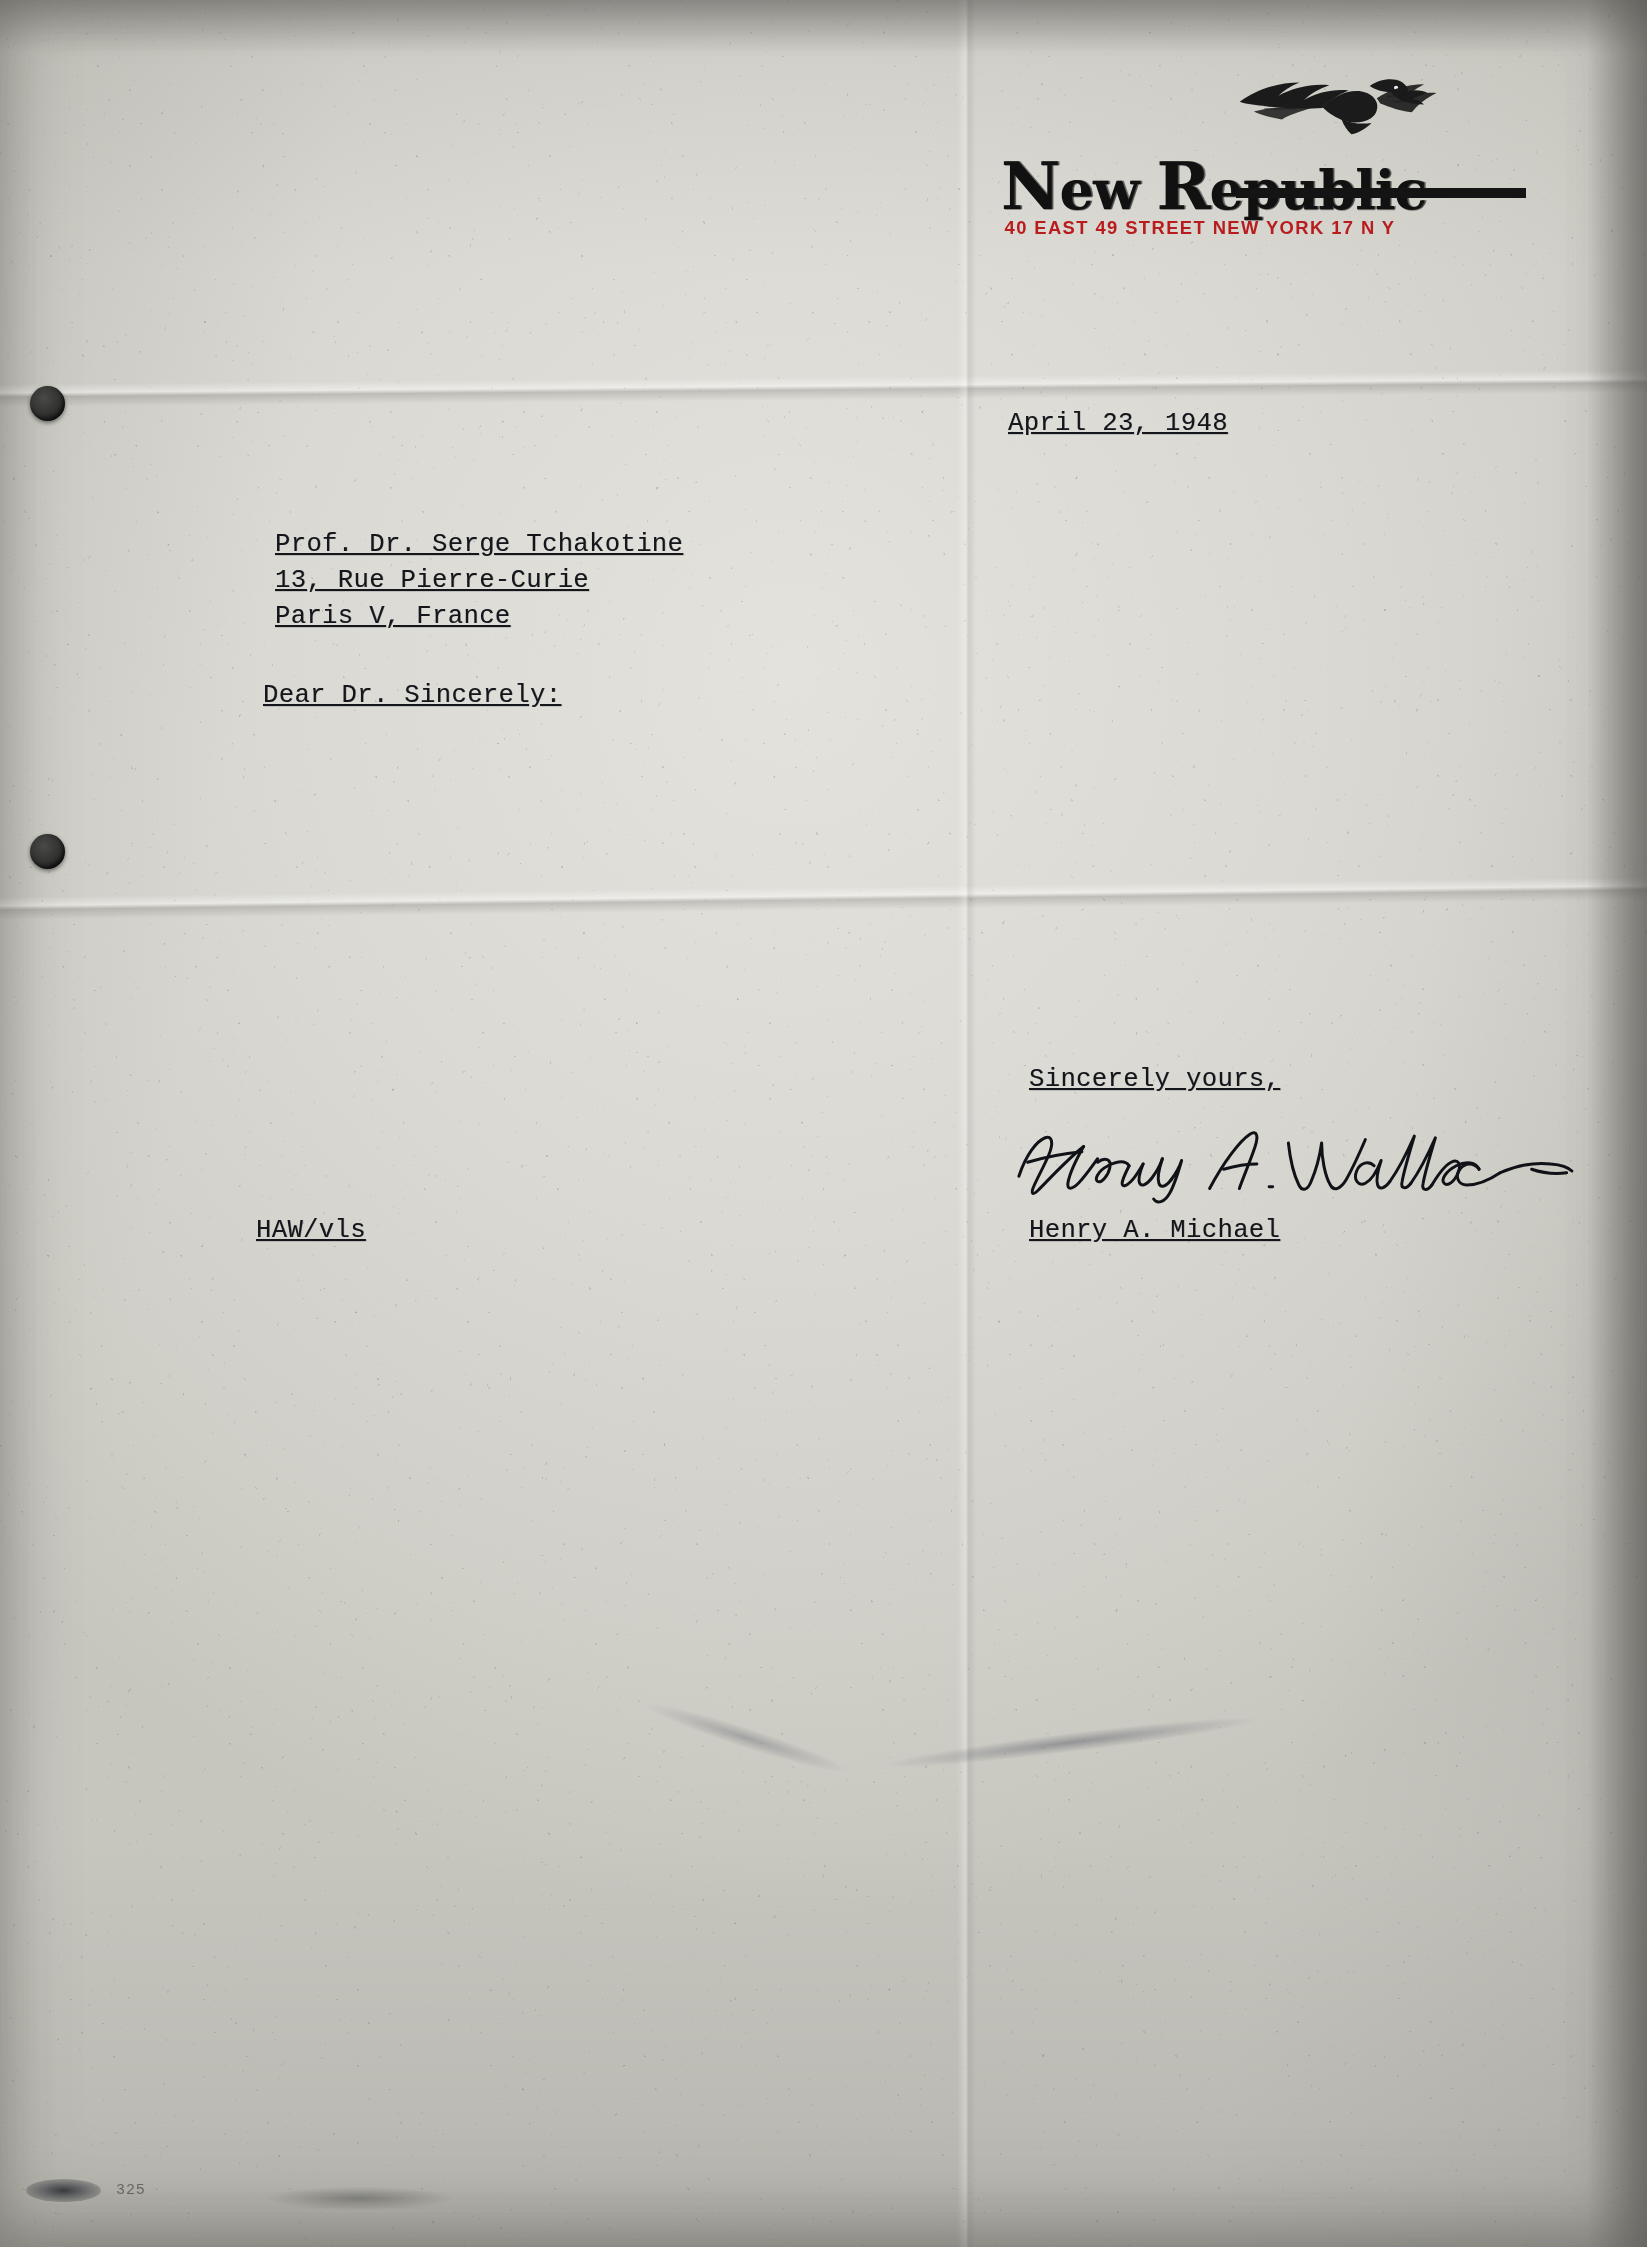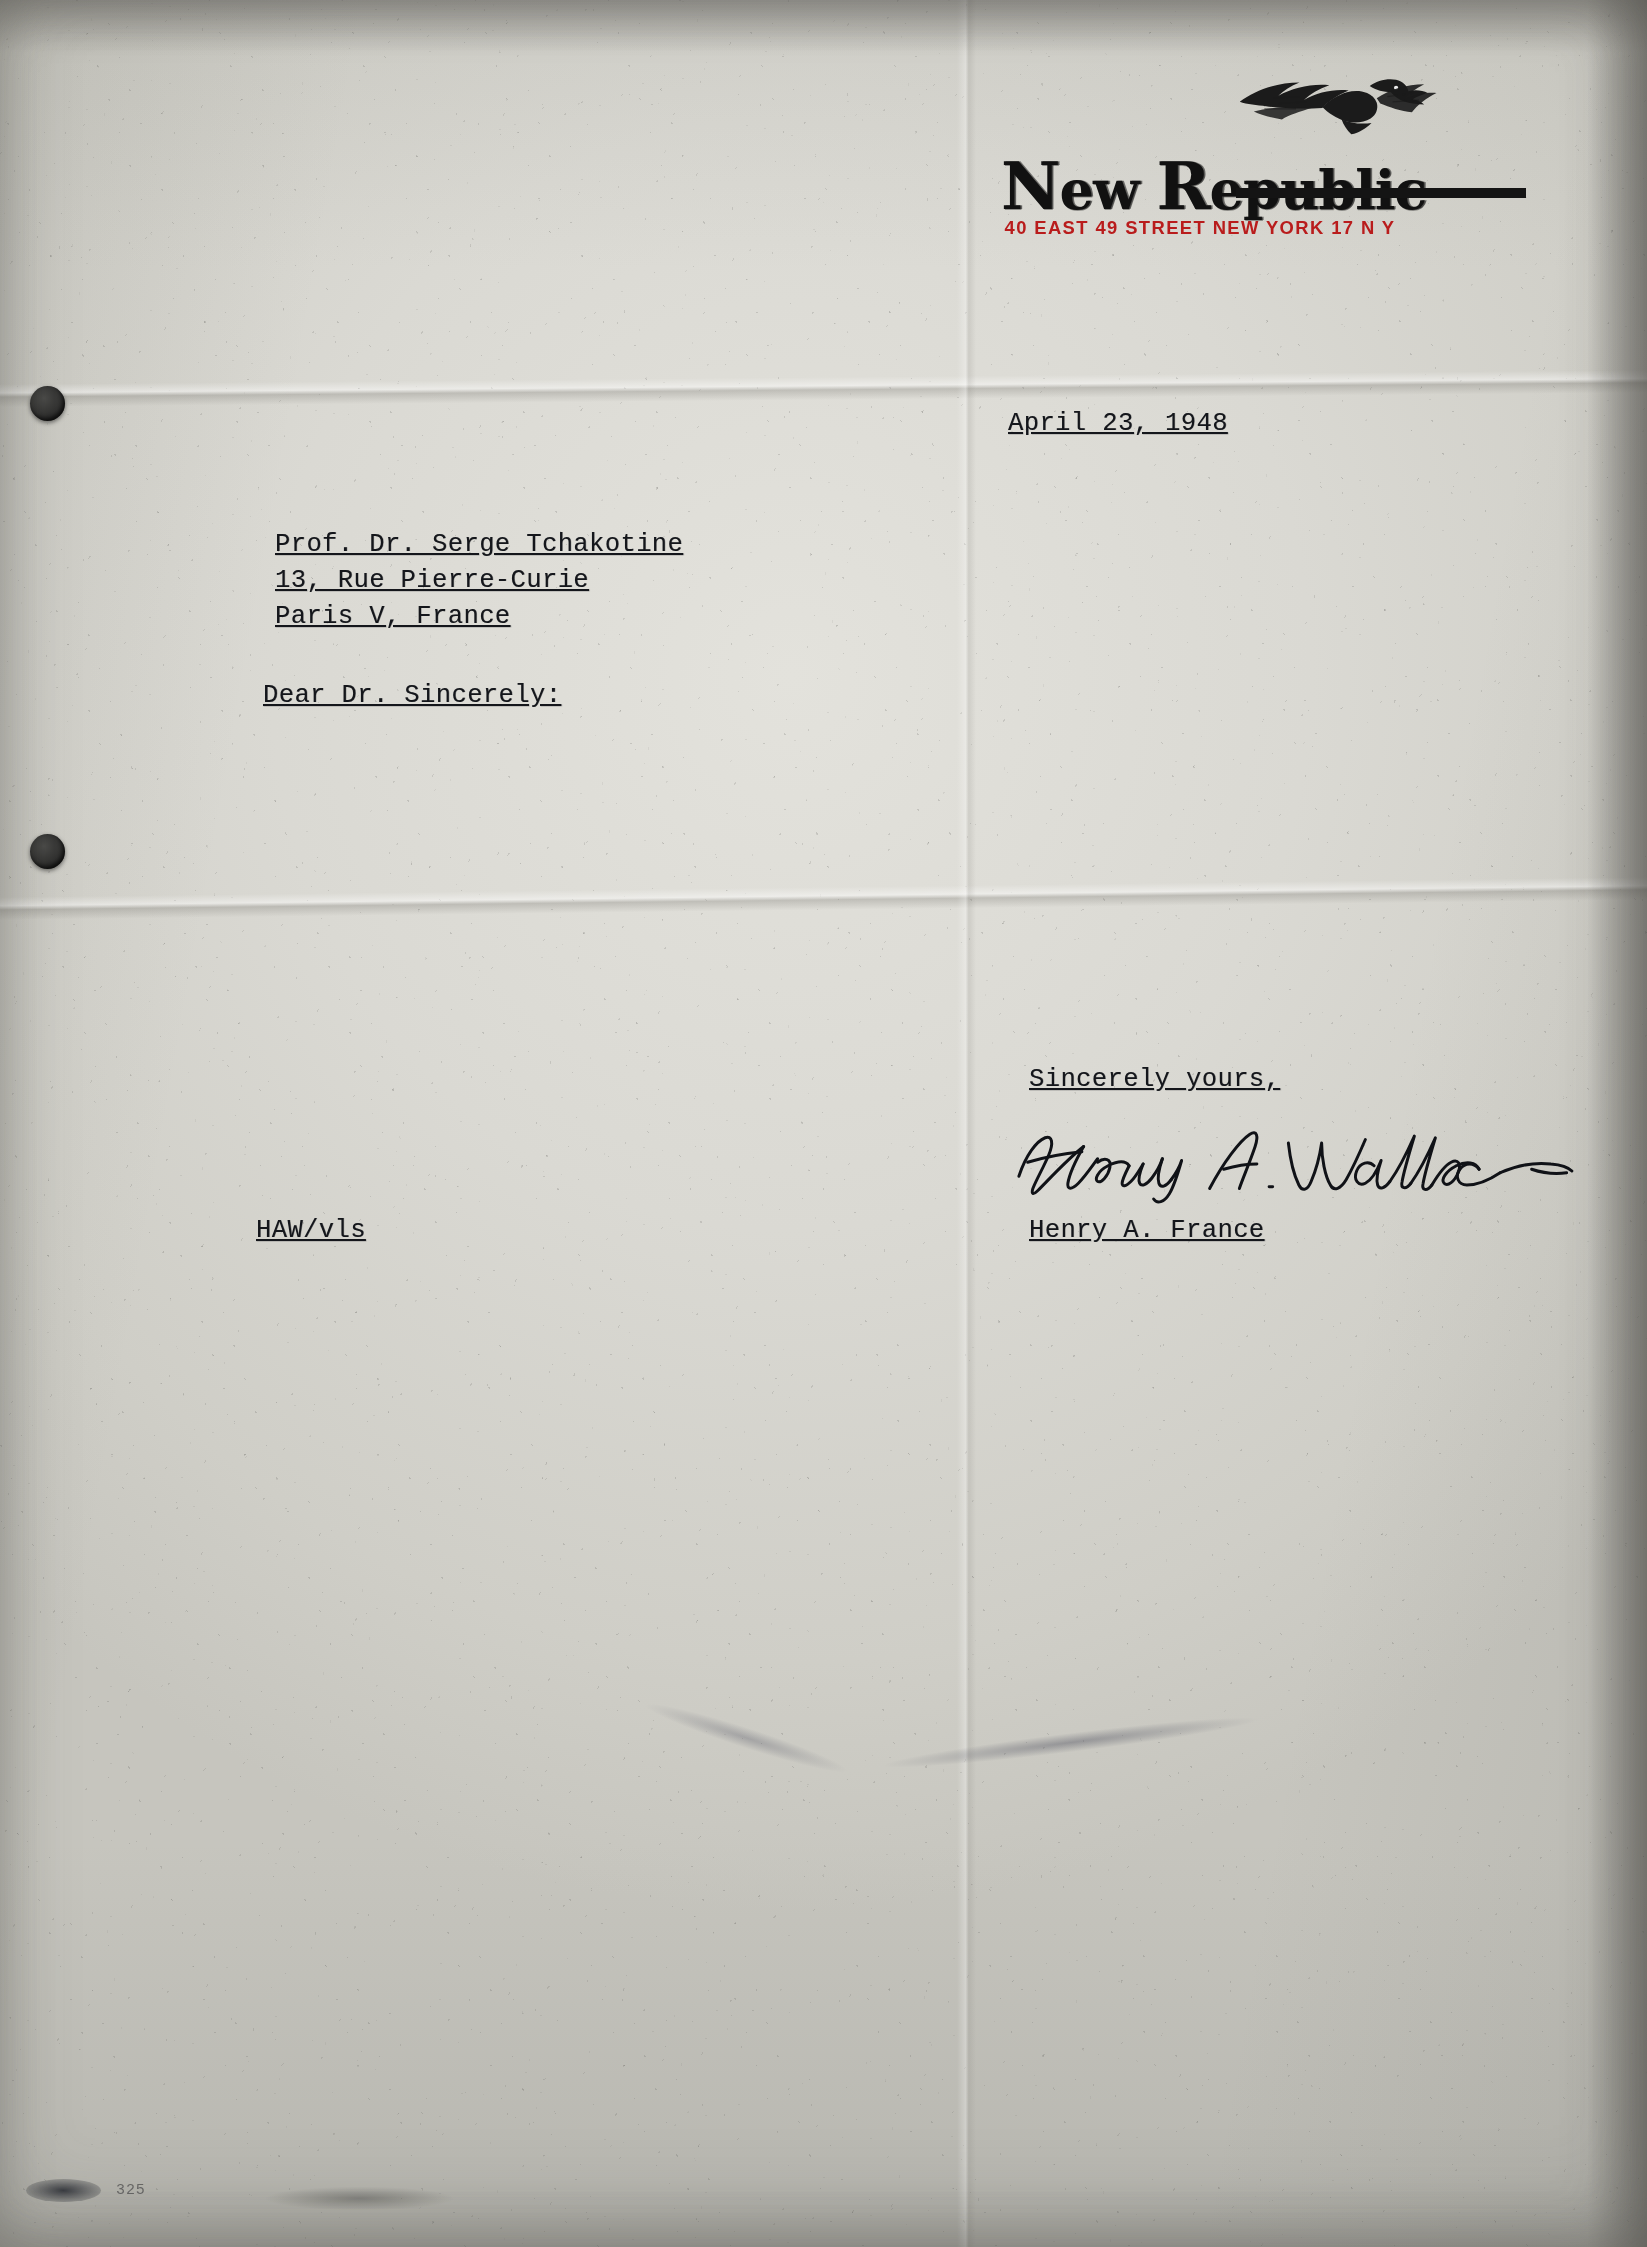--- a/index.html
+++ b/index.html
@@ -324,21 +324,21 @@
       <path d="M434 84 C444 70 454 50 462 32 C456 52 450 72 448 84 C446 92 452 94 458 86"></path>
       <path d="M458 86 C468 72 478 52 486 34 C480 54 474 74 472 86 C470 94 476 96 482 88"></path>
       <path d="M482 88 C488 78 496 66 504 62 C512 58 516 64 512 74 C508 84 500 90 496 86 C492 82 498 72 510 66 C522 60 532 62 536 70"></path>
       <path d="M536 70 C530 62 520 62 514 70 C508 78 512 88 522 88 C534 88 548 82 560 74"></path>
 
       <path d="M560 74 C578 66 600 62 618 64 C630 65 638 68 642 72"></path>
       <path d="M596 70 C608 74 622 76 636 74"></path>
     </g>
   </svg>
 
-  <div class="tw signer">Henry A. France</div>
+  <div class="tw signer">Henry A. Michael</div>
 
   <div class="tw initials">HAW/vls</div>
 
   <div class="smudge s1"></div>
   <div class="smudge s2"></div>
   <div class="smudge s3"></div>
   <div class="stamp-blob"></div>
   <div class="stamp-num">325</div>
 
   <div class="top-dark"></div>

